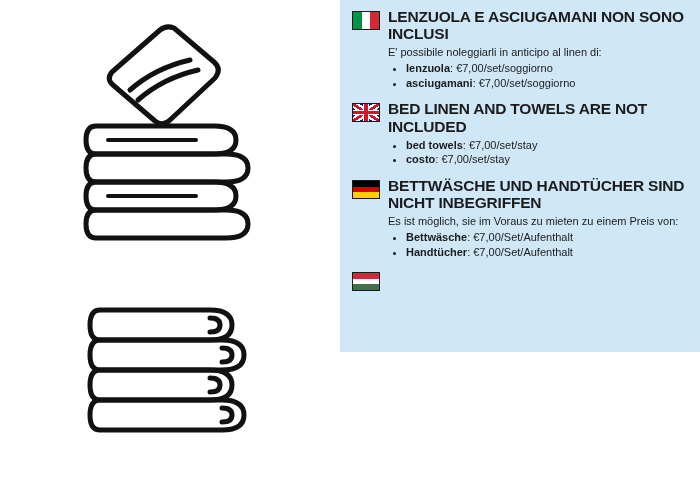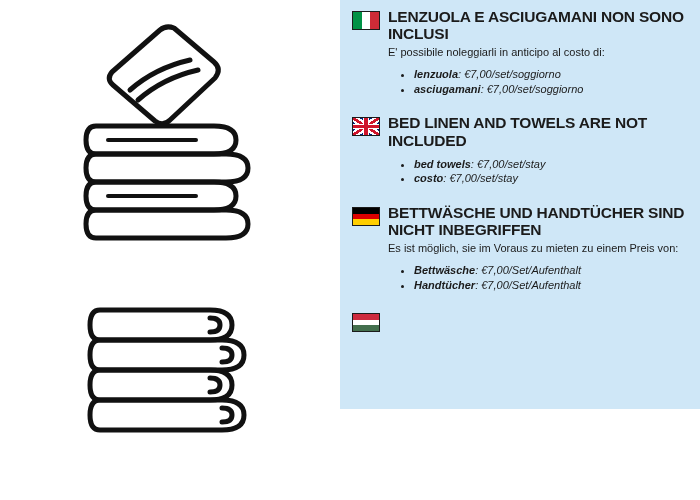--- a/index.html
+++ b/index.html
@@ -32,21 +32,21 @@
     position: absolute;
     left: 0;
     top: 0;
     width: 340px;
     height: 500px;
   }
   
   .right-panel {
     position: relative;
     width: 360px;
-    height: 409px;
+    height: 352px;
     background: #cfe7f7;
     flex: 0 0 360px;
     box-sizing: border-box;
     padding: 8px 12px 4px 12px;
   }
   .block {
     display: flex;
     align-items: flex-start;
     margin-bottom: 10px;
   }
@@ -122,24 +122,23 @@
     margin: 0 0 3px 0;
     text-transform: uppercase;
   }
   .subtitle {
     font-size: 11px;
     line-height: 1.22;
     color: #1b1b1b;
     margin: 0 0 2px 0;
   }
   ul.items {
-    margin: 8px;
+    margin: 0;
     padding-left: 18px;
     list-style: disc;
-    font-style: italic;
   }
   ul.items li {
     font-size: 11px;
     line-height: 1.32;
     color: #1b1b1b;
   }
   ul.items li .term { font-weight: bold; }
 </style>
 </head>
 <body>
@@ -194,21 +193,21 @@
     <div class="block">
       <div class="flag">
         <div class="flag-stripes">
           <div style="background:#009246"></div>
           <div style="background:#ffffff"></div>
           <div style="background:#ce2b37"></div>
         </div>
       </div>
       <div class="text-col">
         <p class="heading">LENZUOLA E ASCIUGAMANI NON SONO INCLUSI</p>
-        <p class="subtitle">E' possibile noleggiarli in anticipo al costo di:</p>
+        <p class="subtitle">E' possibile noleggiarli in anticipo al linen di:</p>
         <ul class="items">
           <li><span class="term">lenzuola</span><span>: €7,00/set/soggiorno</span></li>
           <li><span class="term">asciugamani</span><span>: €7,00/set/soggiorno</span></li>
         </ul>
       </div>
     </div>
 
     <div class="block">
       <div class="flag flag-uk">
         <div class="cross-h"></div>

